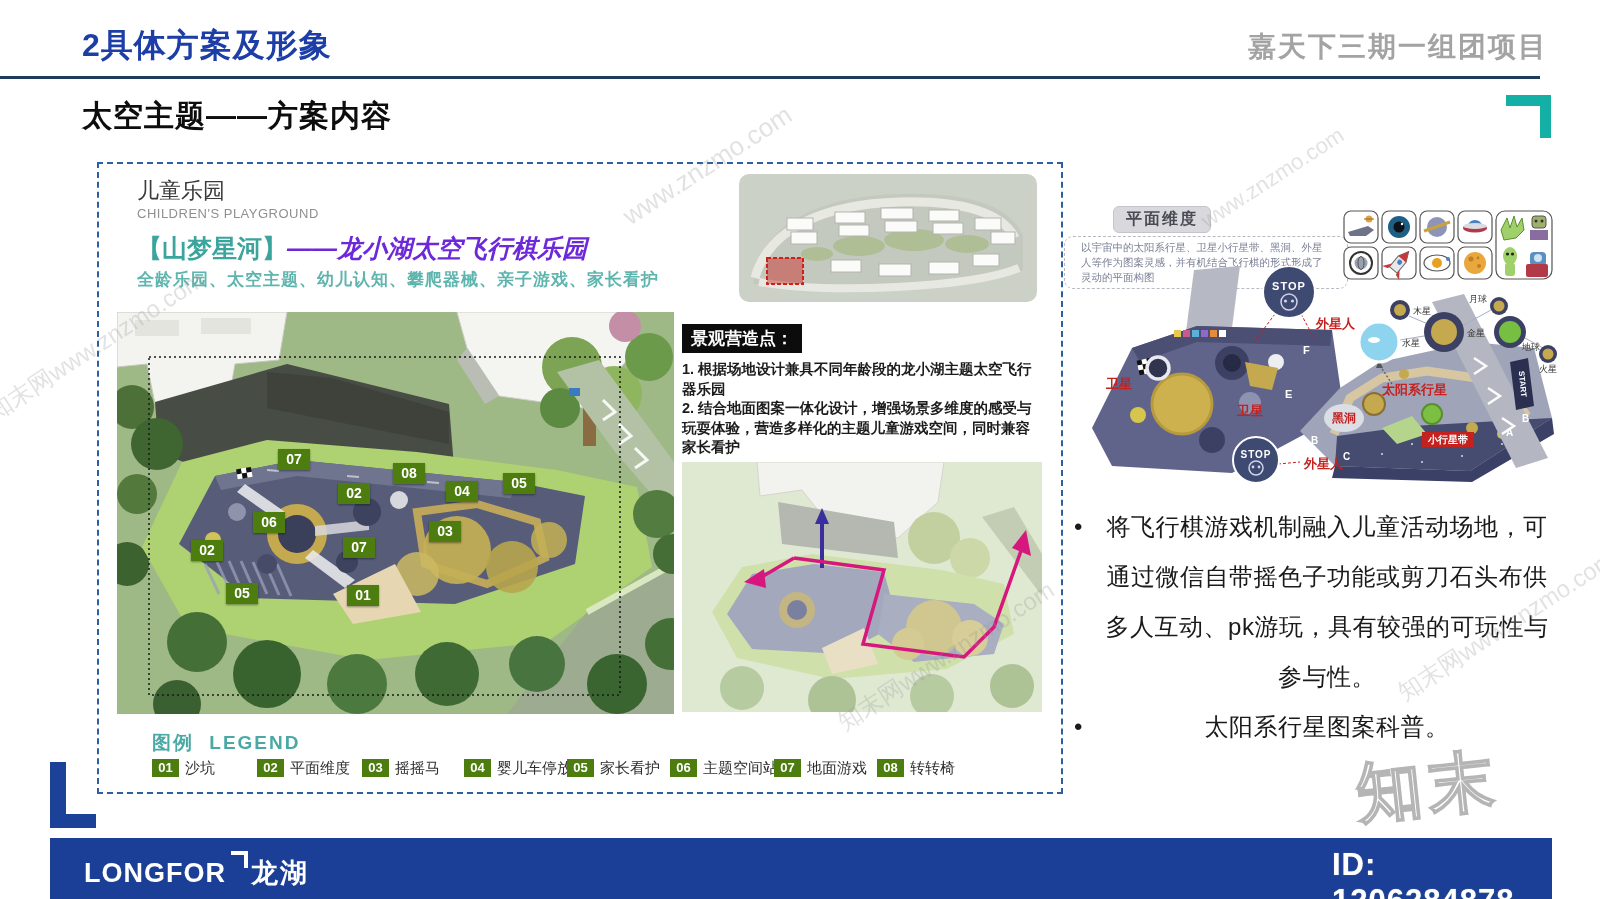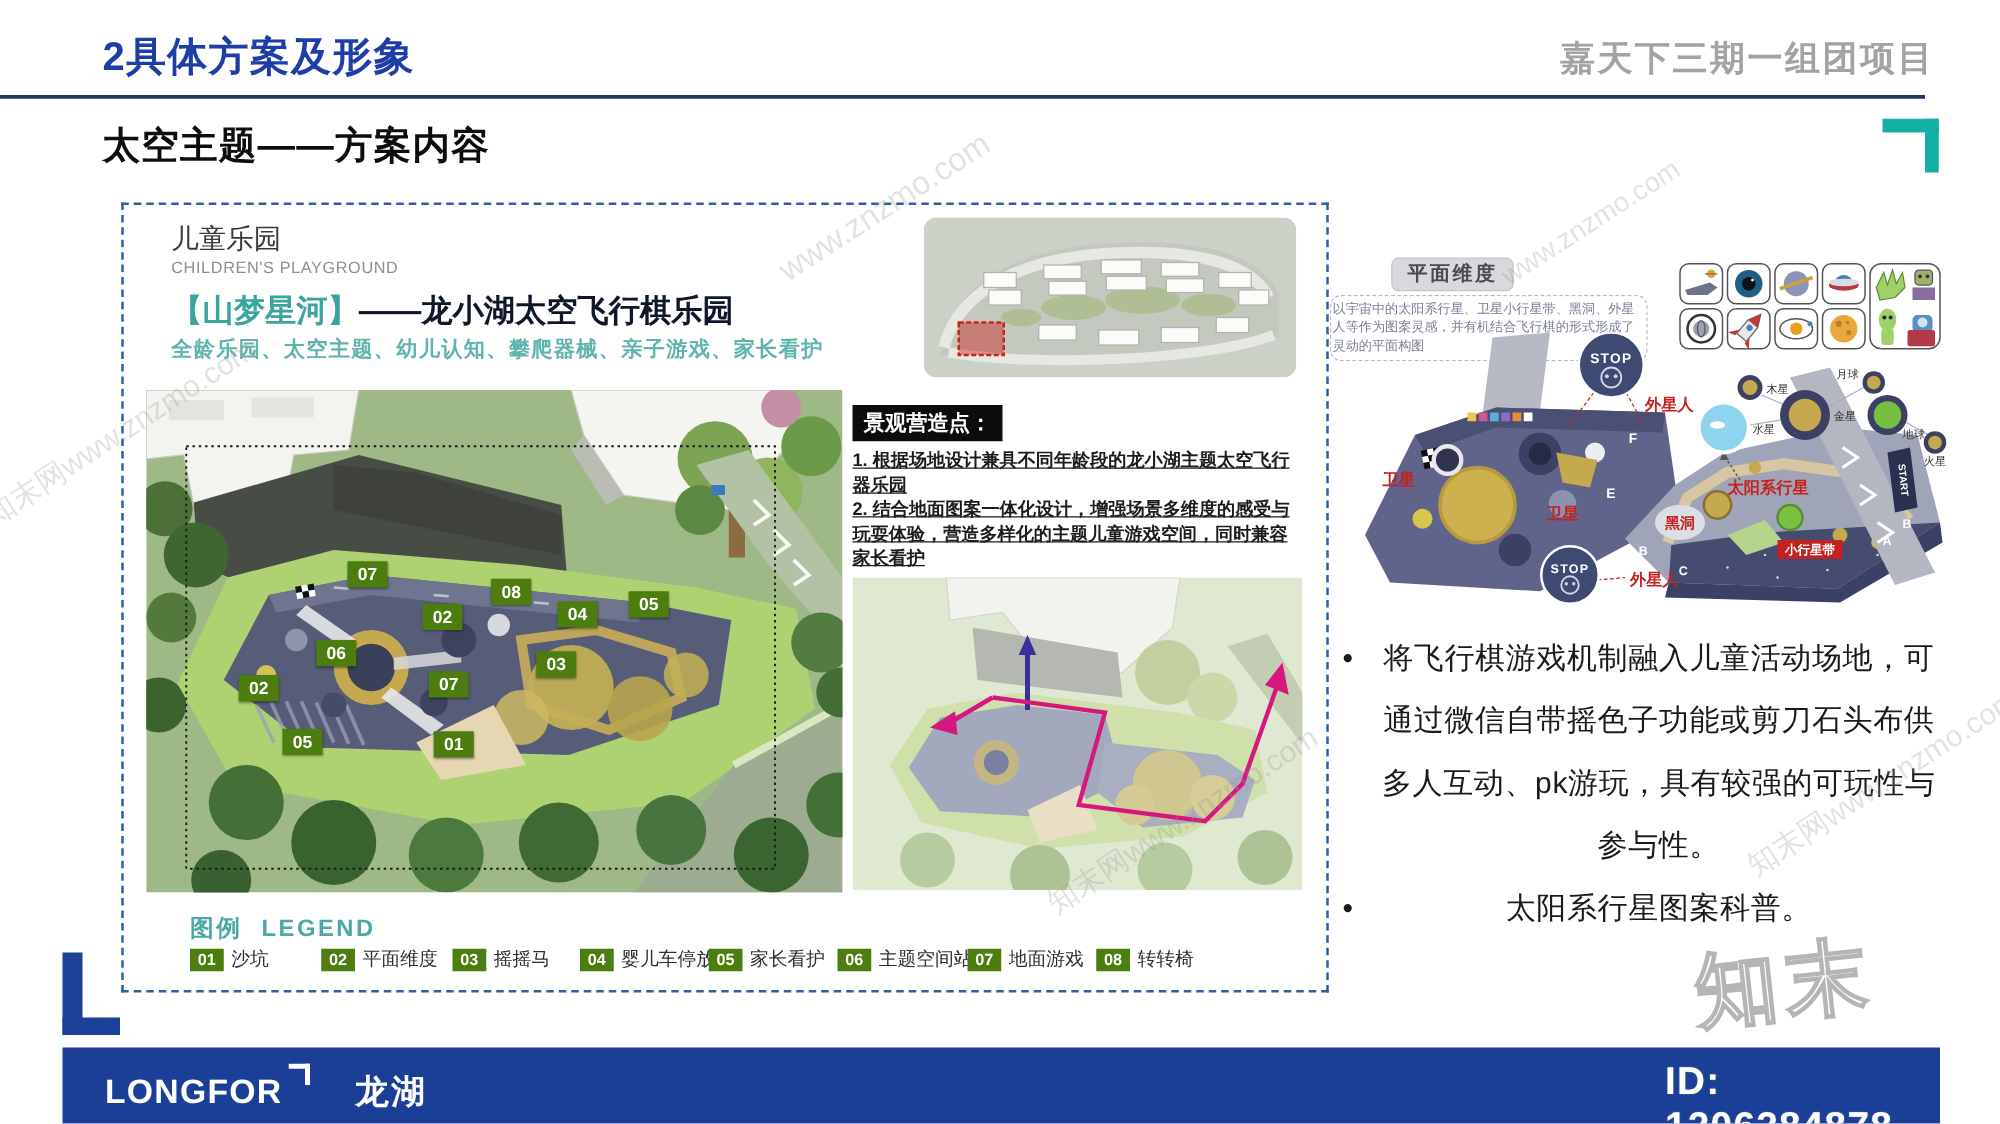--- a/index.html
+++ b/index.html
@@ -11,50 +11,50 @@
   .proj-name{top:28px;right:52px;font-size:28px;font-weight:bold;color:#a3a3a3;letter-spacing:2px;}
   .divider{left:0;top:76px;width:1540px;height:3px;background:#1e3a5c;}
   .page-title{left:82px;top:96px;font-size:30px;font-weight:bold;color:#0d0d0d;letter-spacing:1px;}
   .teal-corner{left:1506px;top:95px;width:34px;height:32px;border-top:11px solid #14b0a6;border-right:11px solid #14b0a6;}
   
   .panel{left:97px;top:162px;width:962px;height:628px;border:2px dashed #2e5fa3;}
   .zone-title{left:38px;top:12px;font-size:22px;color:#3a3a3a;}
   .zone-sub{left:38px;top:42px;font-size:13px;color:#8f8f8f;letter-spacing:.5px;}
   .scheme{left:38px;top:68px;font-size:25px;font-weight:bold;}
   .scheme .t{color:#3aa49d;}
-  .scheme .b{color:#0f172a;}
+  .scheme .b{color:#6d28d9;font-style:italic;}
   .keywords{left:38px;top:104px;font-size:17px;font-weight:bold;color:#5fb5ae;letter-spacing:1px;}
   
   .hl-title{left:583px;top:160px;background:#0c0c0c;color:#fff;font-size:17px;font-weight:bold;padding:3px 9px;}
-  .hl-text{left:583px;top:196px;width:352px;font-size:14.5px;line-height:19.5px;font-weight:600;color:#1c1c1c;text-decoration:underline;}
+  .hl-text{left:583px;top:196px;width:352px;font-size:14.5px;line-height:19.5px;font-weight:600;color:#1c1c1c;}
   
   .legend-title{left:53px;top:566px;font-size:19px;font-weight:bold;color:#4aa9a5;letter-spacing:2px;}
   .legend-item{top:595px;height:18px;}
   .tagred{background:#4d7c0f;color:#fff;font-weight:bold;text-align:center;}
   .legend-item .tagred{display:inline-block;width:27px;height:18px;font-size:13px;line-height:18px;vertical-align:top;}
   .legend-item .lab{font-size:15px;color:#2e2e2e;margin-left:6px;vertical-align:top;line-height:18px;display:inline-block;}
   
   .marker{width:32px;height:21px;font-size:14px;line-height:21px;box-shadow:0 1px 2px rgba(0,0,0,.4);}
   
   .pd-label{left:1073px;top:206px;background:#d9d9dd;border:1px solid #c4c4ca;border-radius:6px;
             color:#4a4a55;font-size:16px;font-weight:bold;padding:2px 12px;letter-spacing:2px;margin-left:40px;}
   .pd-desc{left:1064px;top:236px;width:250px;border:1px dashed #b9b9c2;border-radius:9px;
-           font-size:10.5px;line-height:15px;color:#7a7f95;padding:3px 1px;}
+           font-size:10.5px;line-height:15px;color:#7a7f95;padding:3px 16px;}
   .bullets{left:1072px;top:502px;width:480px;}
   .bullets ul{margin:0;padding:0;list-style:none;}
   .bullets li{position:relative;padding-left:30px;font-size:24px;line-height:50px;color:#1a1a1a;letter-spacing:.5px;text-align:center;}
   .bullets li::before{content:"•";position:absolute;left:2px;top:0;font-size:24px;}
   
   .l-mark-v{left:50px;top:762px;width:16px;height:66px;background:#1b4199;}
   .l-mark-h{left:50px;top:814px;width:46px;height:14px;background:#1b4199;}
   .footer-bar{left:50px;top:838px;width:1502px;height:61px;background:#1b3f96;}
   .logo{left:34px;top:13px;color:#fff;white-space:nowrap;}
   .logo .en{font-size:27px;font-weight:bold;letter-spacing:1px;}
   .logo .mk{display:inline-block;width:13px;height:13px;border-top:4px solid #fff;border-right:4px solid #fff;margin:0 3px 14px 5px;}
-  .logo .cn{font-size:27px;font-weight:bold;letter-spacing:2px;margin-left:33px;}
+  .logo .cn{font-size:27px;font-weight:bold;letter-spacing:2px;}
   .footer-id{left:1282px;top:9px;font-size:31px;font-weight:bold;color:#fff;letter-spacing:1px;
              text-shadow:0 0 1px #9aa;}
   
   .wm{position:absolute;color:rgba(150,150,150,.28);transform:rotate(-33deg);font-size:26px;
       white-space:nowrap;pointer-events:none;z-index:40;}
   .wm-big{position:absolute;left:1356px;top:742px;font-size:66px;font-weight:bold;color:transparent;
           -webkit-text-stroke:1.5px #b5b5b5;transform:rotate(-6deg);z-index:41;pointer-events:none;letter-spacing:6px;}
   svg text{font-family:"Liberation Sans",sans-serif;}
 </style>
 </head>

